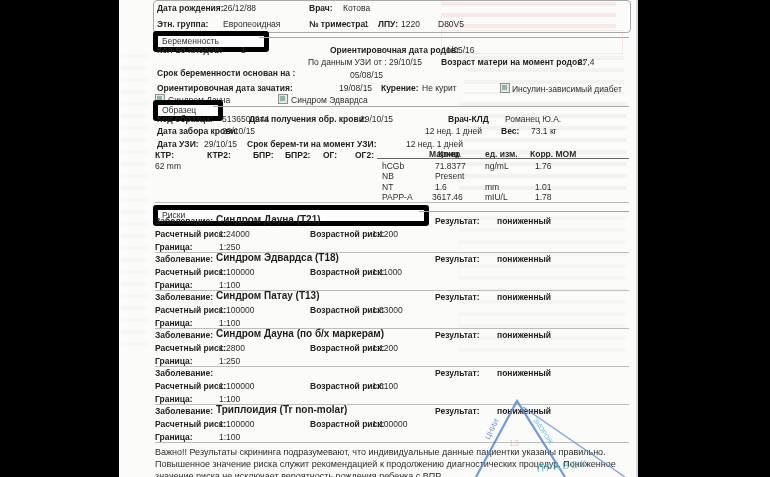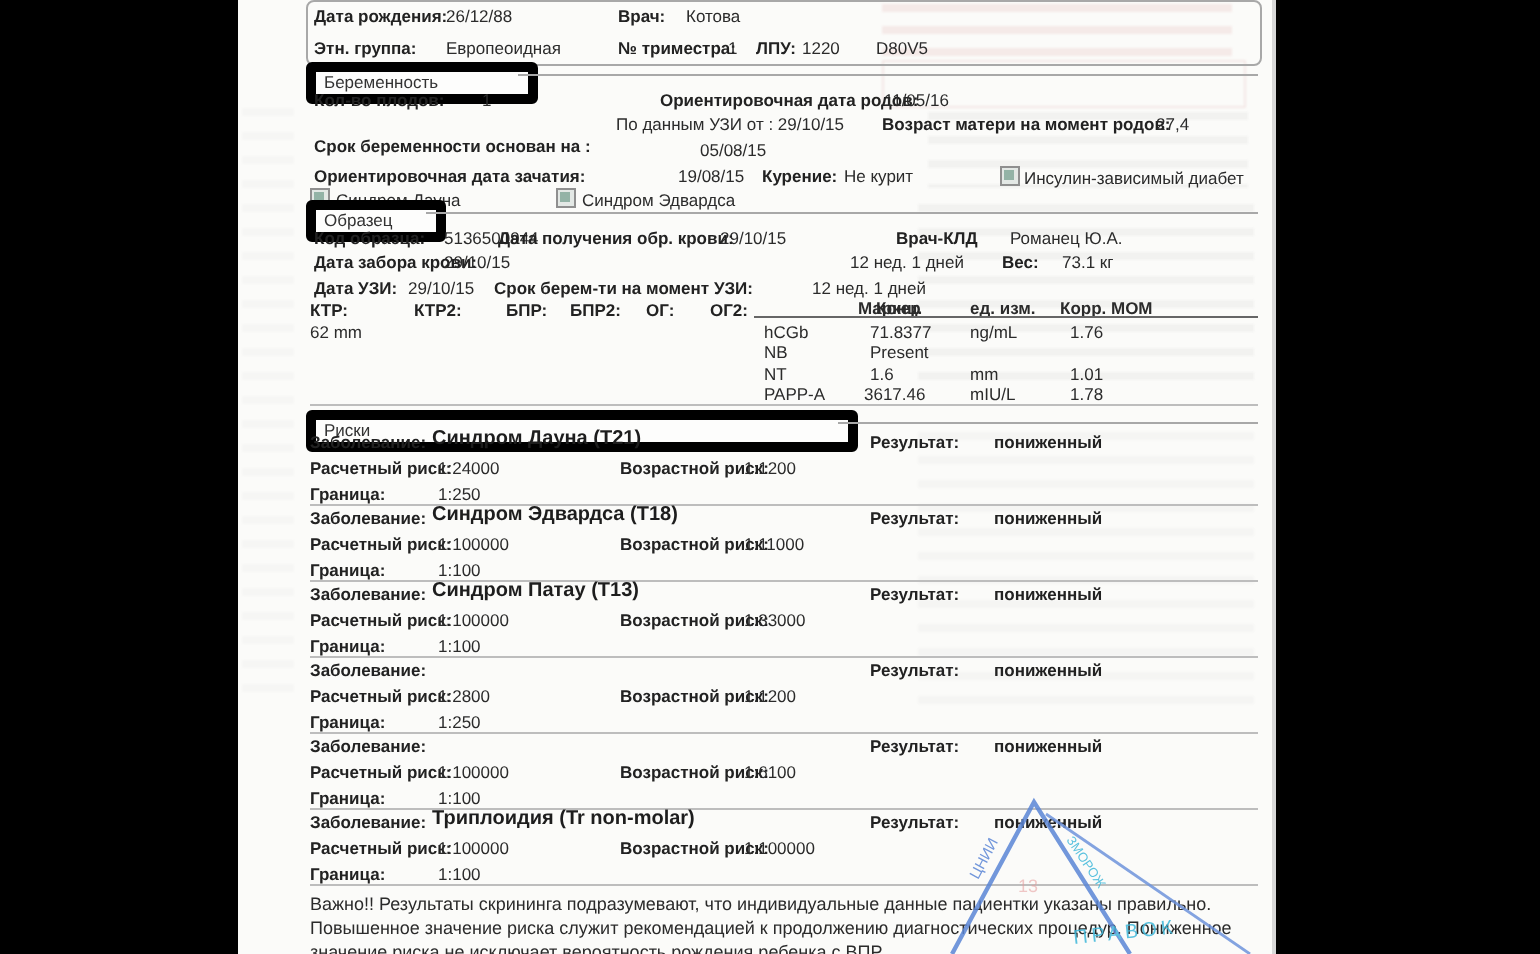--- a/index.html
+++ b/index.html
@@ -164,20 +164,21 @@
       <span class="fld" style="left:100px;top:13px;">1:100000</span>
       <span class="fld lbl" style="left:191px;top:13px;">Возрастной риск:</span>
       <span class="fld" style="left:253px;top:13px;">1:33000</span>
       <span class="fld lbl" style="left:36px;top:26px;">Граница:</span>
       <span class="fld" style="left:100px;top:26px;">1:100</span>
       <div class="sep" style="top:36px;"></div>
     </div>
 
     <div class="risk" style="top:330px;">
       <span class="fld lbl" style="left:36px;top:0;">Заболевание:</span>
+      <span class="fld disease" style="left:97px;top:-1px;">Синдром Дауна (по б/х маркерам)</span>
       <span class="fld lbl" style="left:316px;top:0;">Результат:</span>
       <span class="fld lbl" style="left:378px;top:0;">пониженный</span>
       <span class="fld lbl" style="left:36px;top:13px;">Расчетный риск:</span>
       <span class="fld" style="left:100px;top:13px;">1:2800</span>
       <span class="fld lbl" style="left:191px;top:13px;">Возрастной риск:</span>
       <span class="fld" style="left:253px;top:13px;">1:1200</span>
       <span class="fld lbl" style="left:36px;top:26px;">Граница:</span>
       <span class="fld" style="left:100px;top:26px;">1:250</span>
       <div class="sep" style="top:36px;"></div>
     </div>

